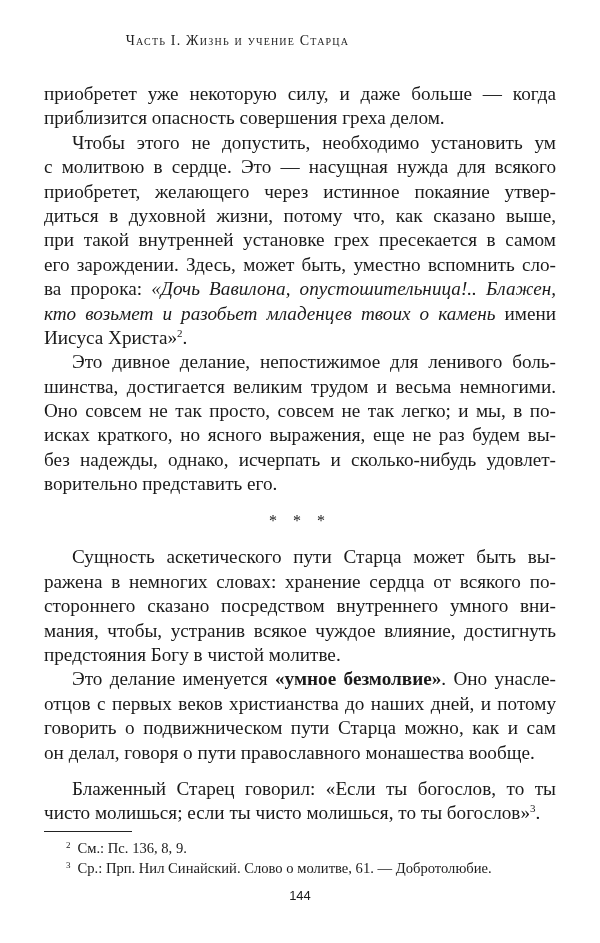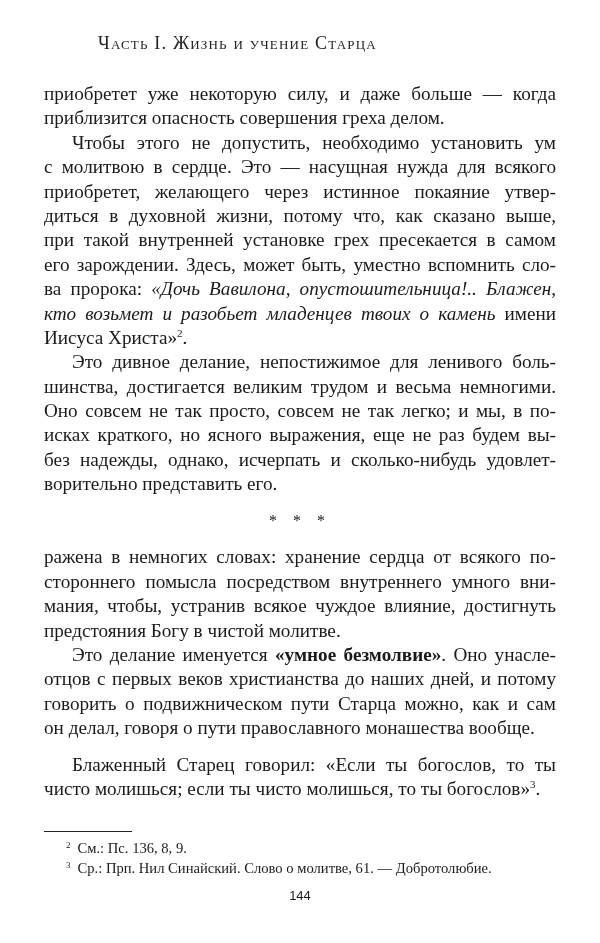--- a/index.html
+++ b/index.html
@@ -1,19 +1,19 @@
 <!DOCTYPE html>
 <html><head>
 <meta charset="utf-8">
 <style>
   html, body { margin:0; padding:0; background:#ffffff; }
   body { width:600px; height:943px; position:relative; overflow:hidden; color:#1a1a1a;
          font-family:"Liberation Serif","DejaVu Serif",serif; }
   .running-head { position:absolute; top:33px; left:0; width:475px; text-align:center;
-         font-size:18px; letter-spacing:1.2px; font-variant:small-caps; color:#222; }
+         font-size:14px; letter-spacing:1.2px; font-variant:small-caps; color:#222; }
   .body-text { position:absolute; top:71px; left:44px; width:512px; font-size:19.2px; line-height:24.4px;margin-top:11px; }
   .line { display:block; white-space:nowrap; text-align:justify; text-align-last:justify; height:24.4px; }
   .line.last { text-align-last:left; }
   .line.indent { text-indent:28px; }
   .sep-stars { display:block; text-align:center; height:48.8px; line-height:48.8px; font-size:16px; letter-spacing:6px; }
   .gap { display:block; height:12px; }
   i { font-style:italic; }
   b { font-weight:bold; }
   sup { font-size:11px; vertical-align:top; line-height:14px; }
   .rule { position:absolute; top:831px; left:44px; width:88px; height:1px; background:#222; }
@@ -45,22 +45,23 @@
 
   <span class="line indent">Это дивное делание, непостижимое для ленивого боль-</span>
   <span class="line">шинства, достигается великим трудом и весьма немногими.</span>
   <span class="line">Оно совсем не так просто, совсем не так легко; и мы, в по-</span>
   <span class="line">исках краткого, но ясного выражения, еще не раз будем вы-</span>
   <span class="line">без надежды, однако, исчерпать и сколько-нибудь удовлет-</span>
   <span class="line last">ворительно представить его.</span>
 
   <span class="sep-stars">* * *</span>
 
+  <span class="line indent">Сущность аскетического пути Старца может быть вы-</span>
   <span class="line">ражена в немногих словах: хранение сердца от всякого по-</span>
-  <span class="line">стороннего помысла посредством внутреннего умного вни-</span>
+  <span class="line">стороннего сказано посредством внутреннего умного вни-</span>
   <span class="line">мания, чтобы, устранив всякое чуждое влияние, достигнуть</span>
   <span class="line last">предстояния Богу в чистой молитве.</span>
 
   <span class="line indent"><span>Это делание именуется </span><b>«умное безмолвие»</b><span>. Оно унасле-</span></span>
   <span class="line">отцов с первых веков христианства до наших дней, и потому</span>
   <span class="line">говорить о подвижническом пути Старца можно, как и сам</span>
   <span class="line last">он делал, говоря о пути православного монашества вообще.</span>
   <span class="gap"></span>
 
   <span class="line indent">Блаженный Старец говорил: «Если ты богослов, то ты</span>

